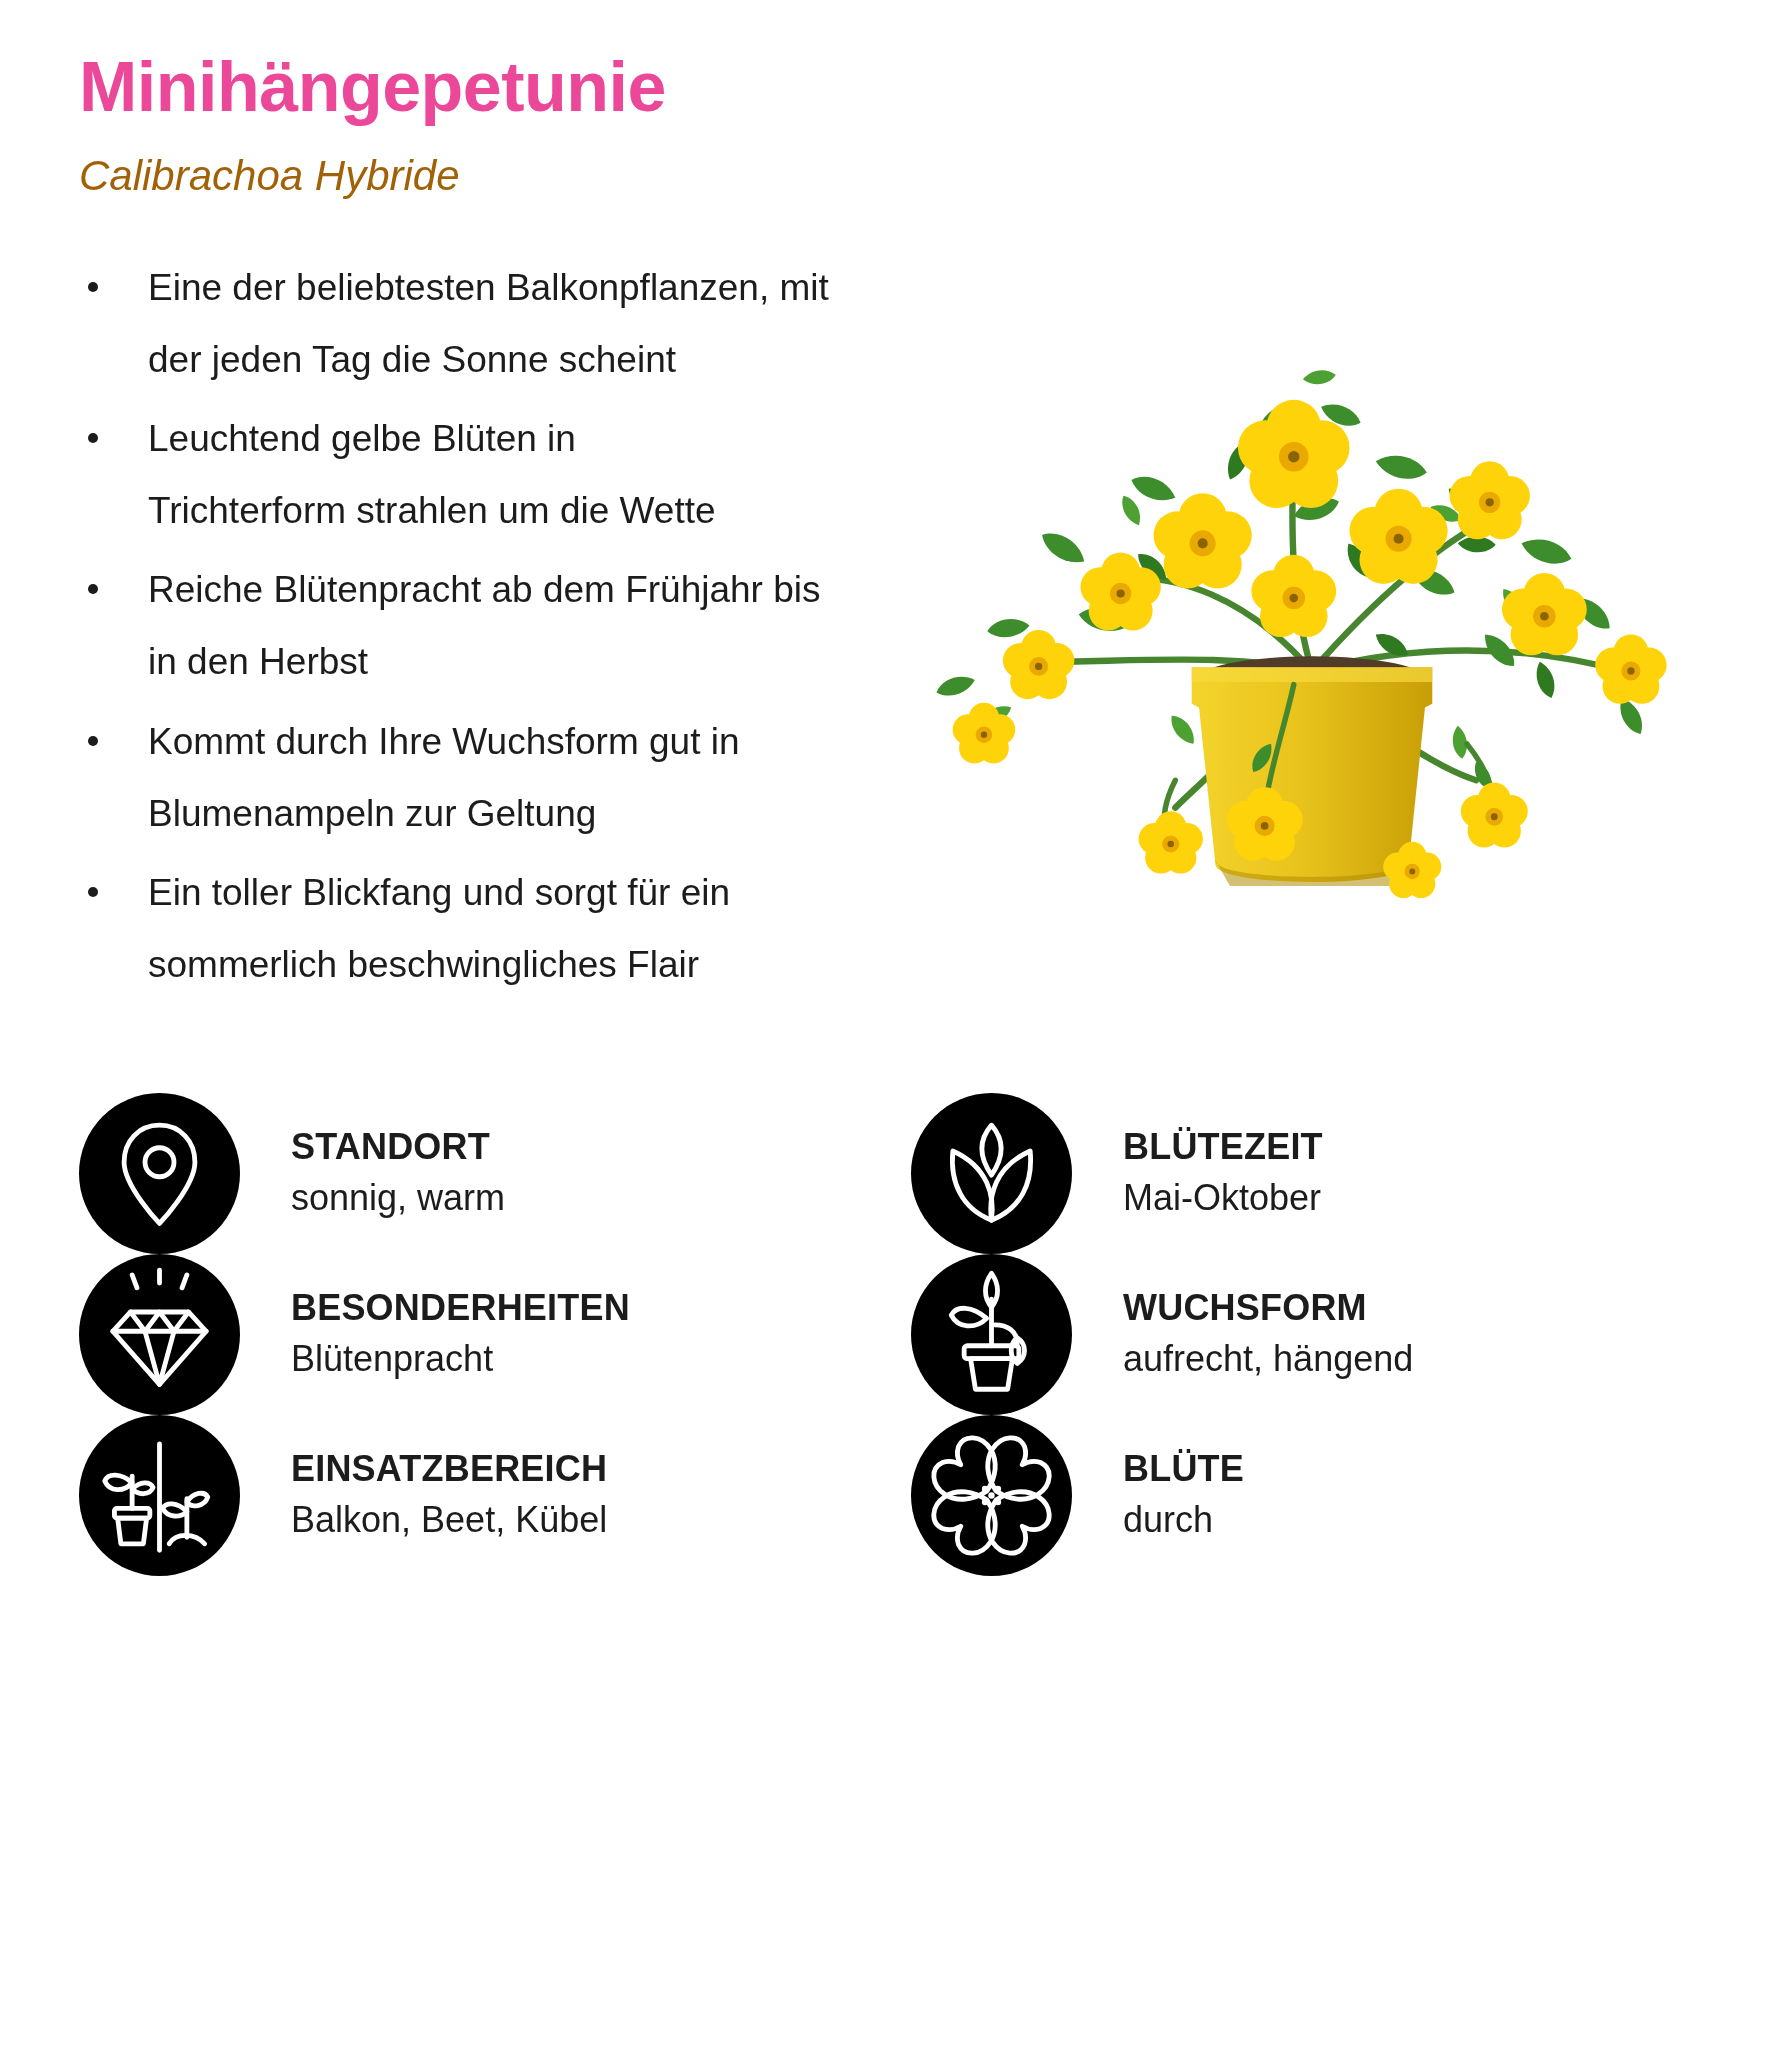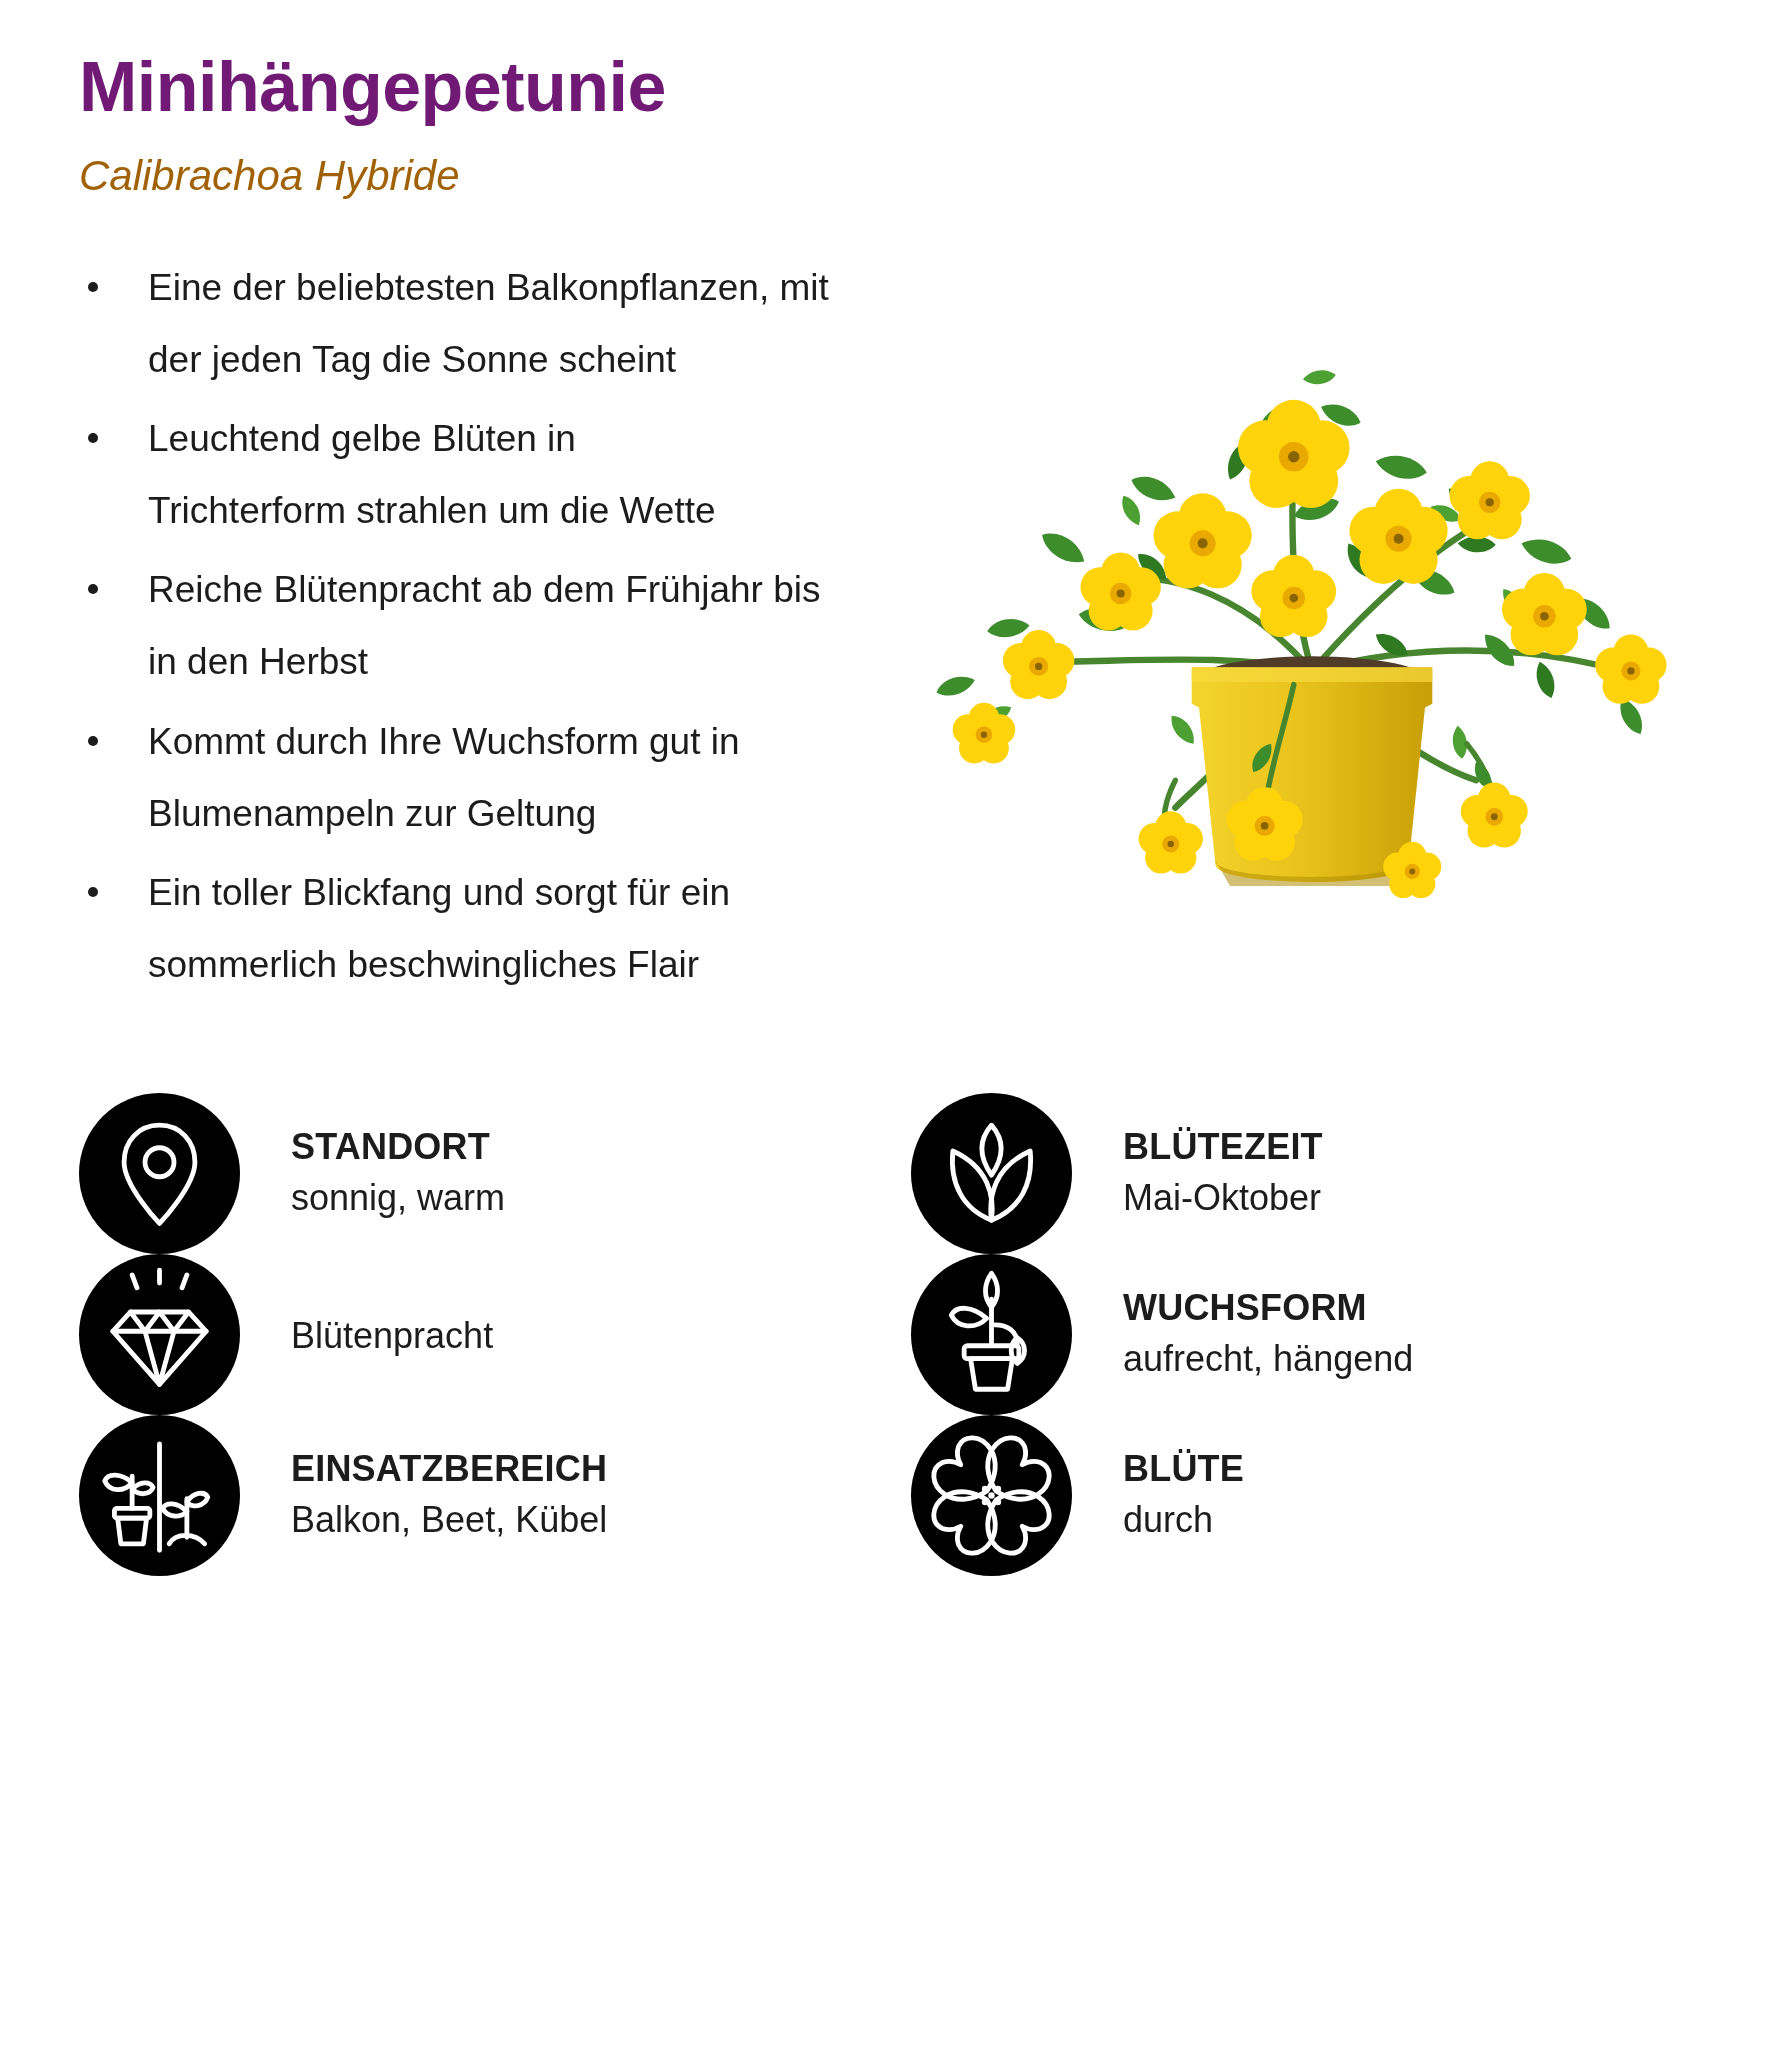--- a/index.html
+++ b/index.html
@@ -4,21 +4,21 @@
 <style>
   html, body { margin:0; padding:0; background:#ffffff; }
   body {
     width:1771px; height:2066px; position:relative; overflow:hidden;
     font-family:"Liberation Sans", sans-serif; color:#1c1c1c;
   }
   .page { position:absolute; inset:0; }
 
   
   .header { padding:48px 0 0 79px; }
-  .title  { margin:0; font-size:70px; line-height:1.12; font-weight:700; color:#701a75; letter-spacing:-0.5px; }
+  .title  { margin:0; font-size:70px; line-height:1.12; font-weight:700; color:#ec4899; letter-spacing:-0.5px; }
   .subtitle { margin:27px 0 0; font-size:42px; line-height:1.1; font-style:italic; font-weight:400; color:#a16207; }
 
   
   .intro { position:relative; margin-top:52px; }
   .bullets { list-style:none; margin:0; padding:0 0 0 88px; width:830px; }
   .bullet { display:flex; align-items:flex-start; margin:0 0 7.4px 0; font-size:37px; line-height:72px; }
   .bullet-marker { flex:0 0 auto; width:10px; height:10px; border-radius:50%; background:#1c1c1c; margin-top:30px; }
   .bullet-text { margin-left:50px; white-space:pre-line; max-width:793px; }
 
   .plant { position:absolute; top:18.4px; left:890px; width:844px; height:729px; margin:0; }
@@ -222,20 +222,21 @@
           <path class="icon-stroke" d="M32 36 L68 36 L79 48 L50 81 L21 48 Z"></path>
           <path class="icon-stroke" d="M21 48 L79 48"></path>
           <path class="icon-stroke" d="M32 36 L41 48 L50 36 L59 48 L68 36"></path>
           <path class="icon-stroke" d="M41 48 L50 81 L59 48"></path>
           <path class="icon-stroke" d="M50 18 L50 10"></path>
           <path class="icon-stroke" d="M36 21 L33 13"></path>
           <path class="icon-stroke" d="M64 21 L67 13"></path>
         </svg>
       </span>
       <div class="ftext">
+        <div class="flabel">BESONDERHEITEN</div>
         <div class="fvalue">Blütenpracht</div>
       </div>
     </div>
 
     <div class="feature">
       <span class="badge">
         <svg viewBox="0 0 100 100">
           <circle cx="50" cy="50" r="50" fill="#000000"></circle>
           <rect class="icon-stroke" x="33" y="57" width="34" height="8" rx="2"></rect>
           <path class="icon-stroke" d="M37 65 L63 65 L60 84 L40 84 Z"></path>

